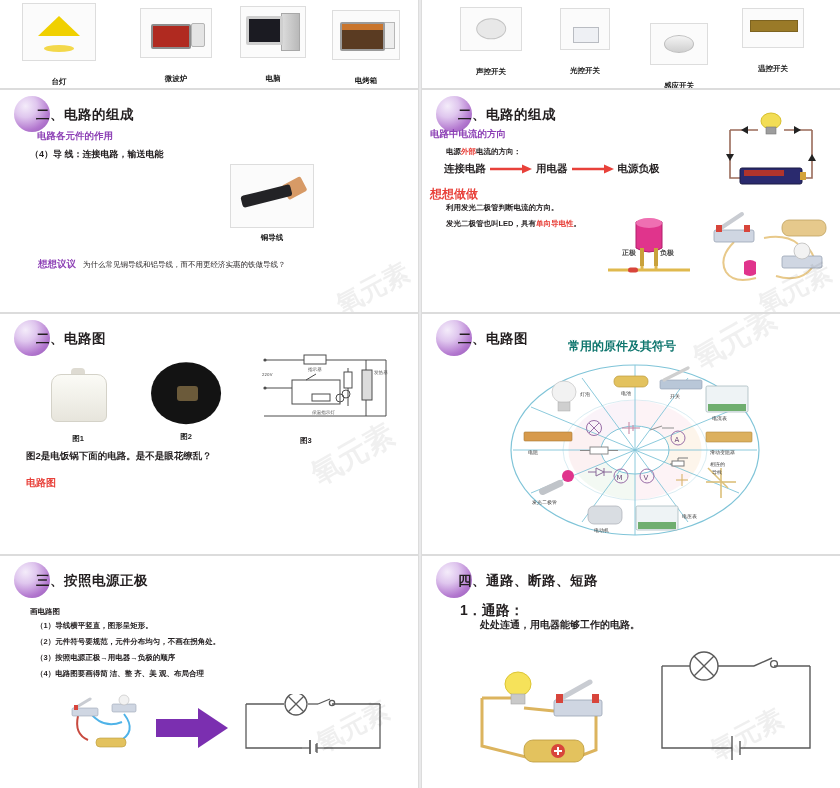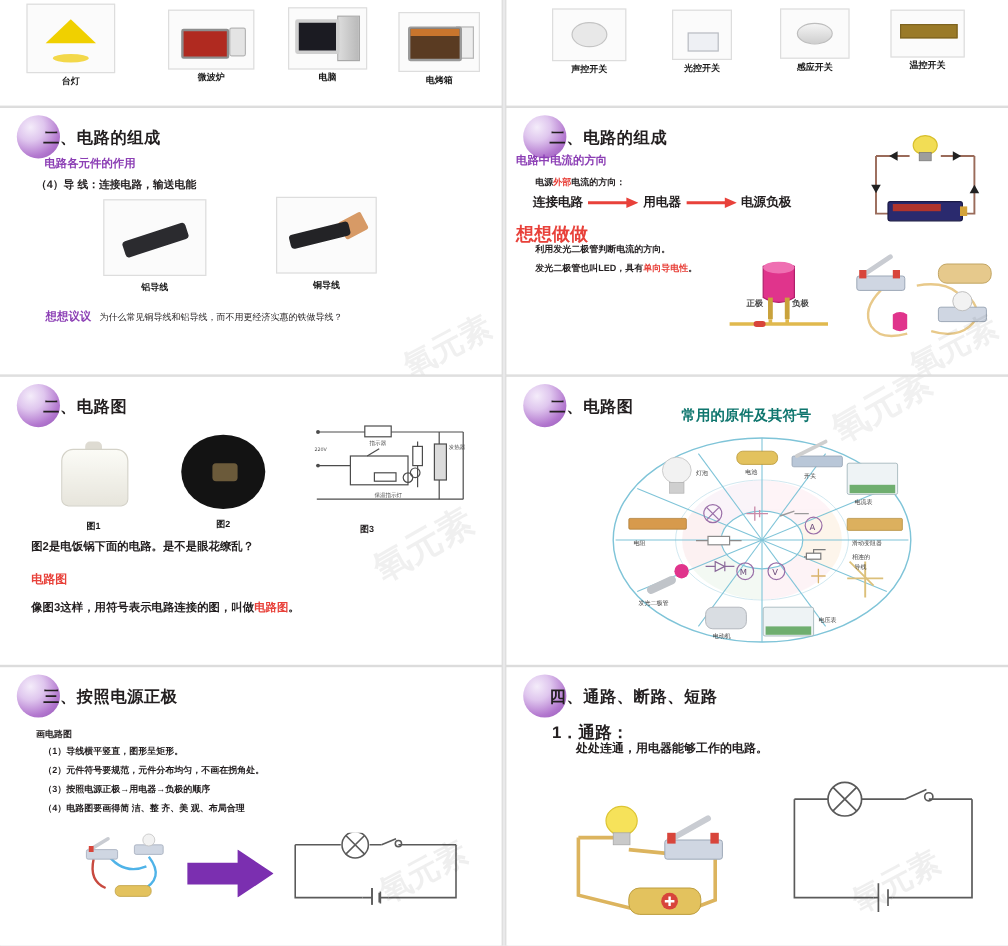--- a/index.html
+++ b/index.html
@@ -29,34 +29,34 @@
     width:36px;height:36px;border-radius:50%;
     background:radial-gradient(circle at 32% 28%, #f4ecfa 0%, #dfc6ee 32%, #b378cf 68%, #9154b5 100%);
     position:absolute;left:0;top:-2px;
   }
   .hdr-txt{
     position:relative;margin-left:22px;
     font-size:13.5px;font-weight:bold;color:#231f20;
     letter-spacing:.5px;white-space:nowrap;
   }
   .sub-purple{color:#8c3fb5;font-size:9.5px;font-weight:bold;}
-  .sub-red{color:#e8413a;font-size:15px;font-weight:bold;}
+  .sub-red{color:#e8413a;font-size:12px;font-weight:bold;}
   .body-txt{color:#231f20;font-size:9px;line-height:1.45;}
   .small-txt{color:#231f20;font-size:7.5px;line-height:1.6;}
   .red{color:#e8413a;}
   .cap{font-size:7.5px;color:#231f20;text-align:center;font-weight:bold;}
 
   
   .thumbrow{position:absolute;left:0;top:2px;width:100%;height:86px;}
   .thumb{position:absolute;text-align:center;}
   .thumb .pic{
     border:1px solid #dddddd;background:#fbfbfb;
     display:block;margin:0 auto;position:relative;overflow:hidden;
   }
-  .thumb .lbl{font-size:7.5px;color:#1a1a1a;margin-top:2px;font-weight:bold;white-space:nowrap;}
+  .thumb .lbl{font-size:7.5px;color:#1a1a1a;margin-top:16px;font-weight:bold;white-space:nowrap;}
 
   
   .img-lamp{background:linear-gradient(180deg,#fdfdfd 0%,#f7f7f2 100%);}
   .img-lamp:after{
     content:"";position:absolute;left:50%;top:22%;transform:translateX(-50%);
     width:0;height:0;border-left:21px solid transparent;border-right:21px solid transparent;
     border-bottom:20px solid #f0d000;
   }
   .img-lamp:before{
     content:"";position:absolute;left:50%;bottom:14%;transform:translateX(-50%);
@@ -195,43 +195,39 @@
   <div class="slide">
     <div class="thumbrow">
       <div class="thumb" style="left:38px;top:5px;">
         <span class="pic img-sw-sound" style="width:60px;height:42px;"></span>
         <div class="lbl">声控开关</div>
       </div>
       <div class="thumb" style="left:138px;top:6px;">
         <span class="pic img-sw-light" style="width:48px;height:40px;"></span>
         <div class="lbl">光控开关</div>
       </div>
-      <div class="thumb" style="left:228px;top:5px;">
+      <div class="thumb" style="left:228px;top:21px;">
         <span class="pic img-sw-ind" style="width:56px;height:40px;"></span>
         <div class="lbl">感应开关</div>
       </div>
       <div class="thumb" style="left:320px;top:6px;">
         <span class="pic img-sw-temp" style="width:60px;height:38px;"></span>
         <div class="lbl">温控开关</div>
       </div>
     </div>
   </div>
 
   <div class="slide">
     <div class="hdr">
       <span class="orb"></span>
       <span class="hdr-txt">二、电路的组成</span>
     </div>
     <div class="sub-purple" style="position:absolute;left:37px;top:40px;">电路各元件的作用</div>
     <div class="body-txt" style="position:absolute;left:30px;top:58px;font-weight:bold;">（4）导 线：连接电路，输送电能</div>
 
-    <div class="thumb" style="left:86px;top:76px;">
-      <span class="pic img-wire-al" style="width:84px;height:62px;"></span>
-      <div class="lbl" style="margin-top:5px;">铝导线</div>
-    </div>
     <div class="thumb" style="left:230px;top:74px;">
       <span class="pic img-wire-cu" style="width:82px;height:62px;"></span>
       <div class="lbl" style="margin-top:5px;">铜导线</div>
     </div>
 
     <div style="position:absolute;left:38px;top:168px;display:flex;align-items:baseline;gap:7px;">
       <span class="sub-purple">想想议议</span>
       <span class="small-txt">为什么常见铜导线和铝导线，而不用更经济实惠的铁做导线？</span>
     </div>
     <div class="wm">氧元素</div>
@@ -350,23 +346,20 @@
       <text x="116" y="24" font-size="4.6" fill="#4c4c4c" font-family="DejaVu Sans">发热器</text>
       <text x="54" y="64" font-size="4.6" fill="#4c4c4c" font-family="DejaVu Sans">保温指示灯</text>
       <text x="4" y="26" font-size="4" fill="#4c4c4c" font-family="DejaVu Sans">220V</text>
       <circle cx="7" cy="10" r="1.6" fill="#4c4c4c"></circle>
       <circle cx="7" cy="38" r="1.6" fill="#4c4c4c"></circle>
     </svg>
     <div class="cap" style="position:absolute;left:300px;top:122px;">图3</div>
 
     <div class="body-txt" style="position:absolute;left:26px;top:135px;font-weight:bold;font-size:9.5px;">图2是电饭锅下面的电路。是不是眼花缭乱？</div>
     <div class="sub-red" style="position:absolute;left:26px;top:162px;font-size:10px;">电路图</div>
-    <div class="body-txt" style="position:absolute;left:26px;top:186px;font-weight:bold;font-size:9.5px;">
-      <span>像图3这样，用符号表示电路连接的图，叫做</span><span class="red">电路图</span><span>。</span>
-    </div>
     <div class="wm2">氧元素</div>
   </div>
 
   <div class="slide">
     <div class="hdr">
       <span class="orb"></span>
       <span class="hdr-txt">二、电路图</span>
     </div>
     <div class="wheel-title" style="left:146px;top:24px;">常用的原件及其符号</div>
 

